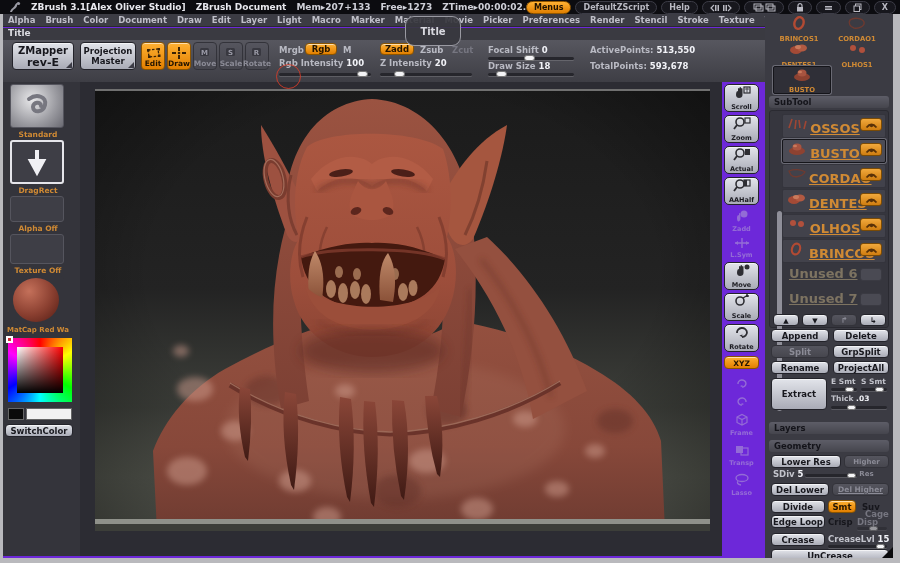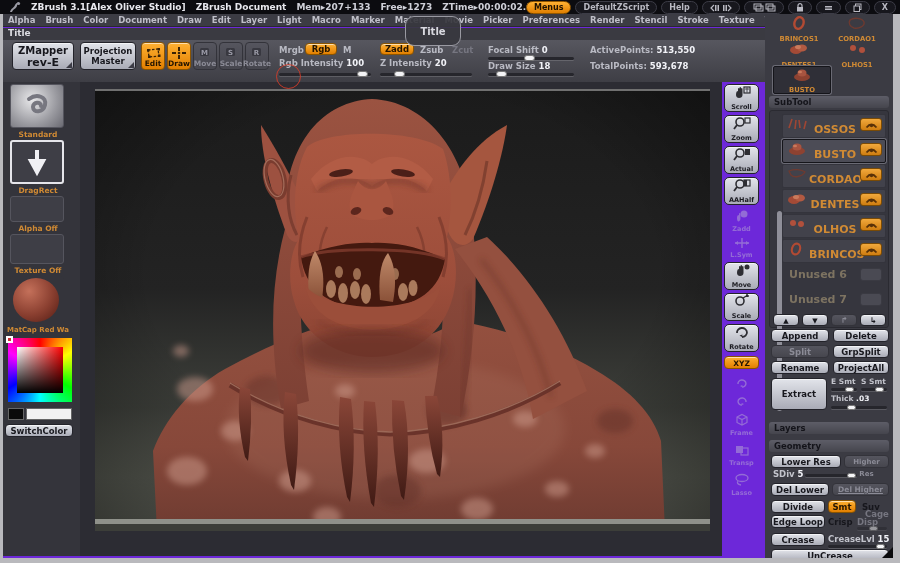--- a/index.html
+++ b/index.html
@@ -64,21 +64,21 @@
           background:linear-gradient(#5d5d67,#45454d);color:#14141a;font-size:8.5px;
           padding-left:5px;line-height:12px;box-sizing:border-box;}
   .palcell{position:absolute;width:52px;height:24px;text-align:center;}
   .pallbl{display:block;font-size:6.8px;color:#d08a34;margin-top:0px;}
   .stlist{position:absolute;left:4px;top:96px;width:120px;height:218px;background:#36363e;
           border:1px solid #2a2a31;border-radius:3px;box-sizing:border-box;}
   .strow{position:absolute;left:12px;width:104px;height:24px;background:#42424b;border:1px solid #34343c;
          border-radius:2px;box-sizing:border-box;}
   .strow.sel{background:#4c4c56;border:1px solid #15151a;box-shadow:0 0 0 1px #6a6a74;}
   .strow.unused{background:transparent;border-color:transparent;}
-  .stname{position:absolute;left:26px;bottom:1px;width:52px;text-align:center;font-size:11px;color:#d08a34;}
+  .stname{position:absolute;left:26px;bottom:1px;width:52px;text-align:center;font-size:13px;color:#d08a34;text-decoration:underline;}
   .stname.dim{color:#7d7361;}
   .eyebtn{position:absolute;right:3px;top:3px;width:22px;height:13px;border-radius:3px;
           background:linear-gradient(#f2a93c,#cf7d10);border:1px solid #7a4b06;box-sizing:border-box;
           display:flex;align-items:center;justify-content:center;}
   .eyebtn.dim{background:#4a4a53;border-color:#3a3a42;}
   .scrollbar{position:absolute;left:7px;top:100px;width:5px;height:200px;background:#8f8f99;border-radius:3px;}
   .rp-btn{position:absolute;height:13px;font-size:8.5px;line-height:12px;border-radius:4px;}
   .rp-txt{position:absolute;font-size:8.5px;color:#16161c;}
   .rp-lbl{position:absolute;font-size:8.5px;color:#c3c4cc;}
   .corner-tri{position:absolute;right:0;bottom:0;border-left:16px solid transparent;border-bottom:16px solid #0a0a0d;}

